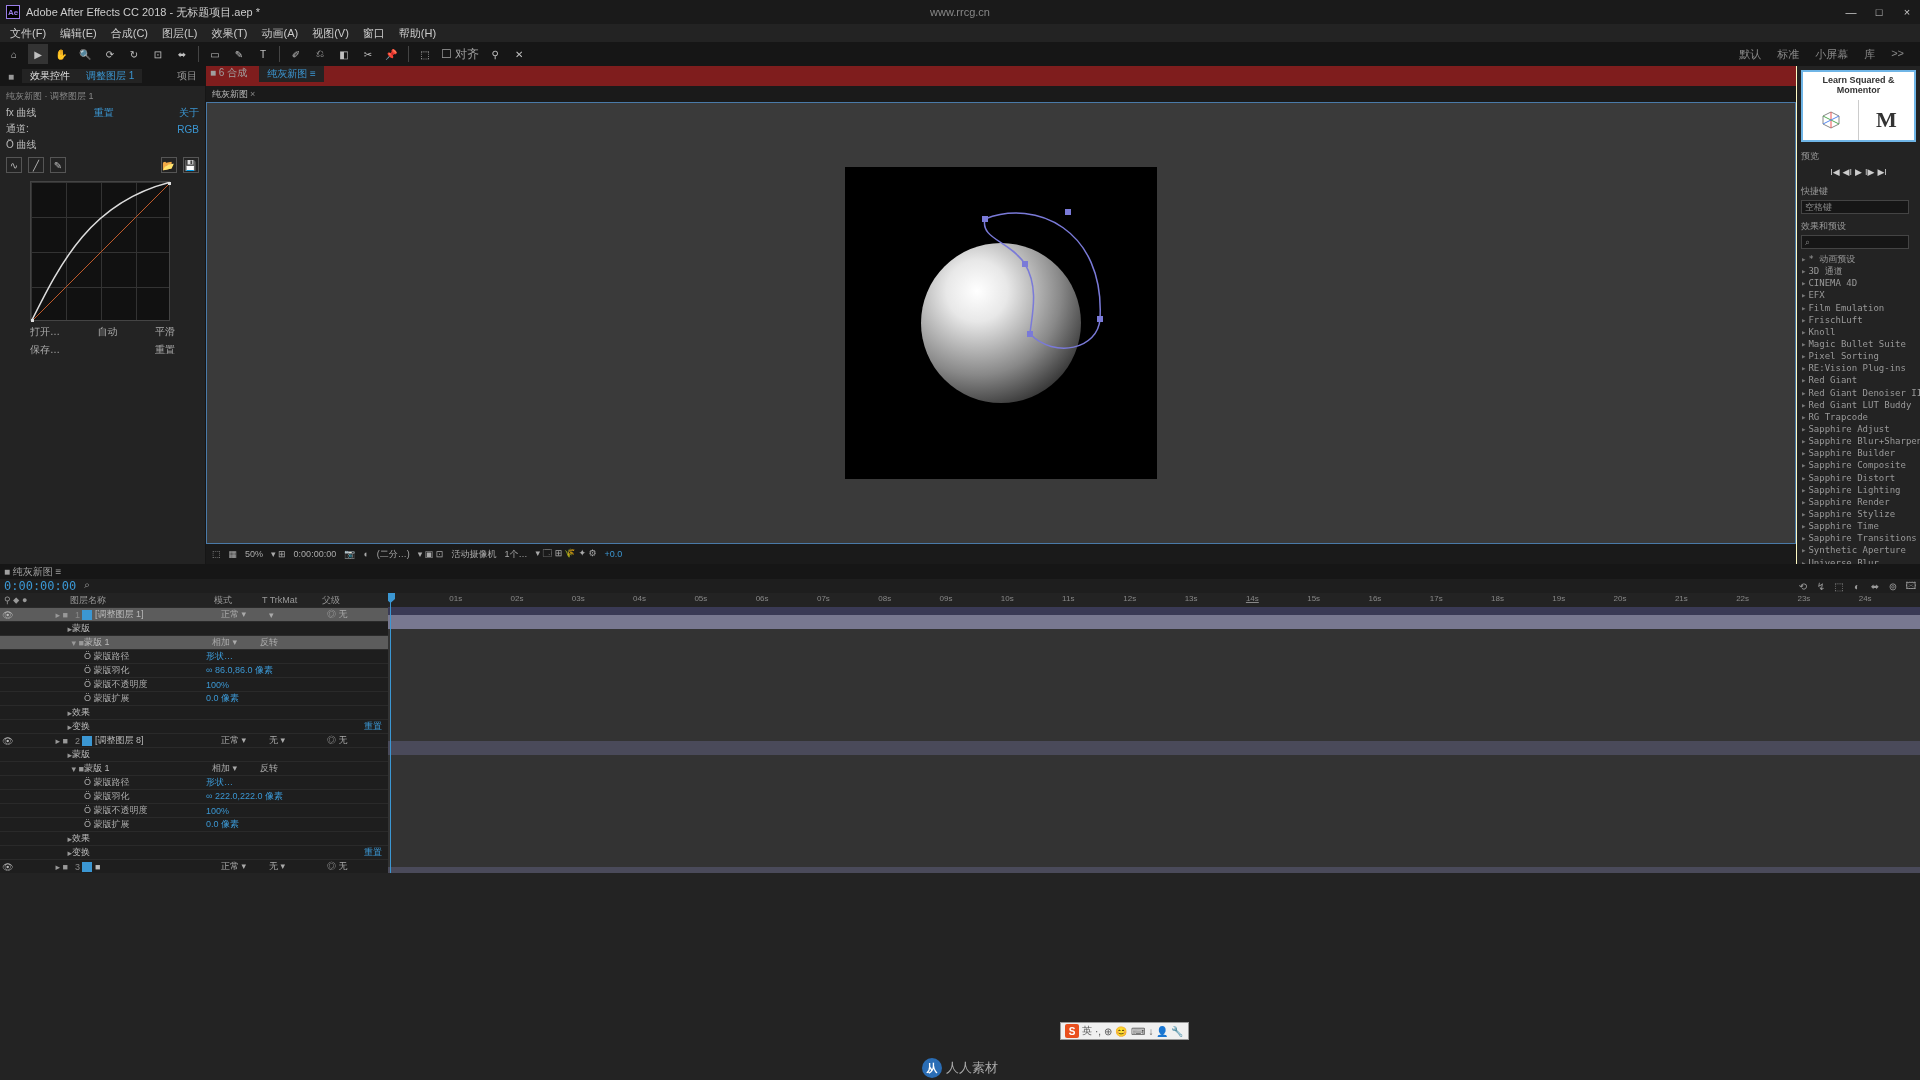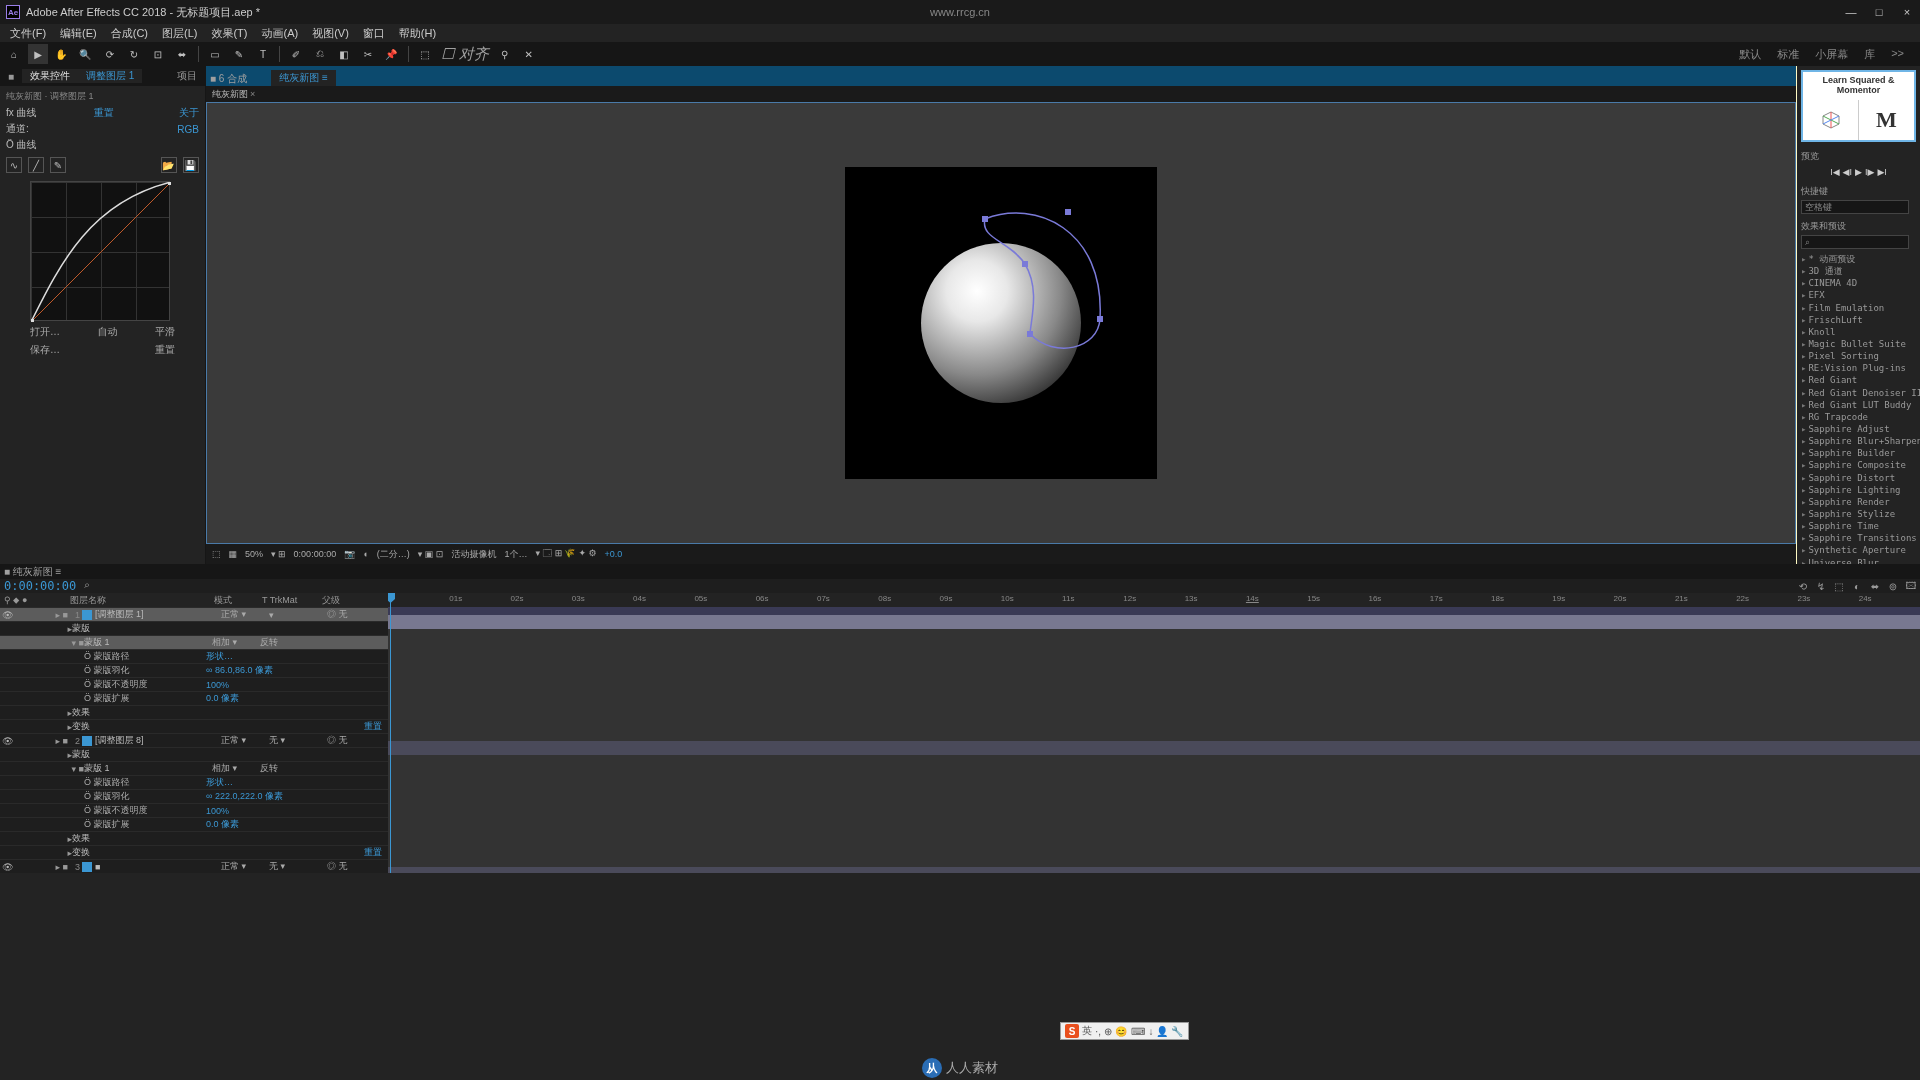--- a/index.html
+++ b/index.html
@@ -26,21 +26,21 @@
 .effect-body { padding:4px 6px; font-size:10px; color:#bbb;}
 .effect-row { display:flex; align-items:center; justify-content:space-between; padding:1px 0;}
 .effect-row .link{color:#3b97d3;}
 .channel-sel { color:#3b97d3; margin-left:auto;}
 .curve-toolbar { display:flex; gap:6px; padding:4px 0;}
 .curve-toolbar .ct{width:16px;height:16px;border:1px solid #555;display:flex;align-items:center;justify-content:center;cursor:pointer;}
 .curve-box { width:140px; height:140px; background:#111; border:1px solid #444; position:relative; margin:4px 0 2px 24px;}
 .curve-box .grid { position:absolute; inset:0; background-image:linear-gradient(#333 1px,transparent 1px),linear-gradient(90deg,#333 1px,transparent 1px); background-size:35px 35px;}
 .curve-buttons { display:flex; justify-content:space-between; padding:2px 24px; font-size:10px; color:#aaa;}
 .viewer { flex:1; background:#232323; display:flex; flex-direction:column;}
-.viewer-tabs { height:20px; background:#0c4a6e; display:flex; align-items:flex-end; font-size:10px; padding:0 4px; gap:24px;}
+.viewer-tabs { height:20px; background:#7f1d1d; display:flex; align-items:flex-start; font-size:10px; padding:0 4px; gap:12px;}
 .viewer-tabs .comp-tab{background:#232323;color:#3b97d3;padding:1px 8px;}
 .subtab { height:16px; background:#1a1a1a; display:flex; align-items:center; font-size:9px; padding:0 6px; color:#bbb;}
 .canvas-area { flex:1; display:flex; align-items:center; justify-content:center; background:#3a3a3a; border:1px solid #4a7aa8; position:relative;}
 .comp-canvas { width:312px; height:312px; background:#000; position:relative; display:flex; align-items:center; justify-content:center;}
 .sphere { width:160px; height:160px; border-radius:50%; background: radial-gradient(circle at 35% 30%, #fff 0%, #e8e8e8 20%, #888 55%, #222 85%, #000 100%); position:relative;}
 .mask-path { position:absolute; left:130px; top:42px; width:160px; height:180px; pointer-events:none;}
 .viewer-footer { height:20px; background:#1a1a1a; display:flex; align-items:center; font-size:9px; padding:0 6px; gap:8px; color:#aaa;}
 .viewer-footer .vf{cursor:pointer;}
 .right-panel { width:124px; background:#232323; border-left:1px solid #fef9c3; display:flex; flex-direction:column;}
 .promo { margin:4px; background:#fff; border:2px solid #6fb5e6;}
@@ -140,21 +140,21 @@
   <span class="tool">✎</span>
   <span class="tool">T</span>
   <span class="sep"></span>
   <span class="tool">✐</span>
   <span class="tool">⎌</span>
   <span class="tool">◧</span>
   <span class="tool">✂</span>
   <span class="tool">📌</span>
   <span class="sep"></span>
   <span class="tool">⬚</span>
-  <span style="font-size:15px;padding:0 2px;font-style:italic;">☐ <span>对齐</span></span>
+  <span style="font-size:12px;padding:0 2px;">☐ <span>对齐</span></span>
   <span class="tool">⚲</span>
   <span class="tool">✕</span>
   <div class="workspace-tabs">
     <span>默认</span>
     <span>标准</span>
     <span>小屏幕</span>
     <span>库</span>
     <span>&gt;&gt;</span>
   </div>
 </div>

